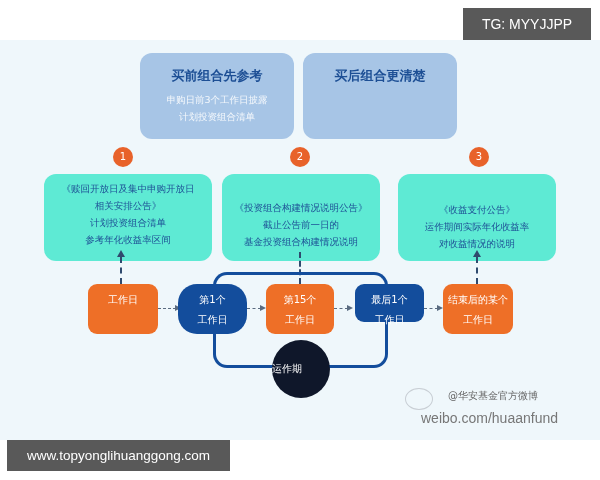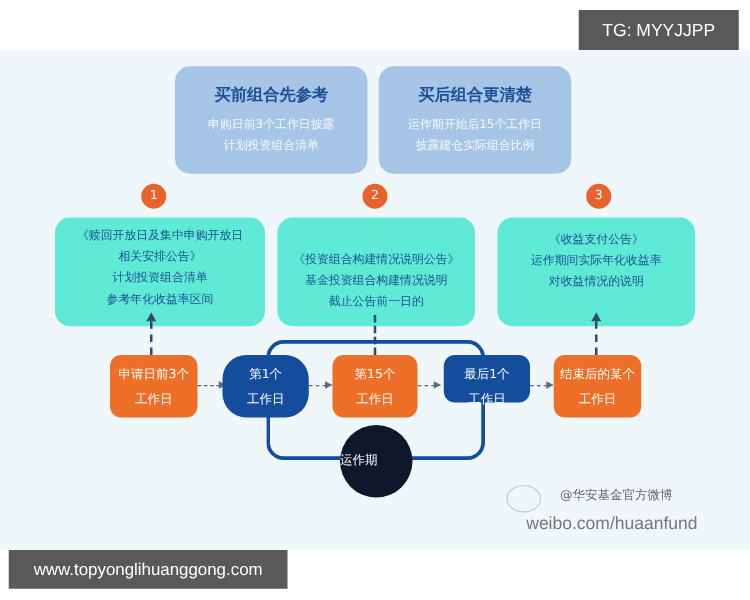--- a/index.html
+++ b/index.html
@@ -32,42 +32,38 @@
 
 <div class="abs top-box" style="left:140px;top:53px;width:154px;height:86px;">
   <div class="title">买前组合先参考</div>
   <div style="margin-top:6px;">
     <div class="line">申购日前3个工作日披露</div>
     <div class="line">计划投资组合清单</div>
   </div>
 </div>
 <div class="abs top-box" style="left:303px;top:53px;width:154px;height:86px;">
   <div class="title">买后组合更清楚</div>
-  <div style="margin-top:6px;">
-    <div class="line">运作期开始后15个工作日</div>
-    <div class="line">披露建仓实际组合比例</div>
-  </div>
 </div>
 
 <div class="abs badge" style="left:113px;top:147px;">1</div>
 <div class="abs badge" style="left:290px;top:147px;">2</div>
 <div class="abs badge" style="left:469px;top:147px;">3</div>
 
 <div class="abs mid-box" style="left:44px;top:174px;width:168px;height:87px;padding-top:6px;box-sizing:border-box;">
   <div>《赎回开放日及集中申购开放日</div>
   <div>相关安排公告》</div>
   <div>计划投资组合清单</div>
   <div>参考年化收益率区间</div>
 </div>
 <div class="abs mid-box" style="left:222px;top:174px;width:158px;height:87px;padding-top:25px;box-sizing:border-box;">
   <div>《投资组合构建情况说明公告》</div>
+  <div>截止公告前一日的</div>
   <div>基金投资组合构建情况说明</div>
-  <div>截止公告前一日的</div>
 </div>
-<div class="abs mid-box" style="left:398px;top:174px;width:158px;height:87px;padding-top:9px;box-sizing:border-box;">
+<div class="abs mid-box" style="left:398px;top:174px;width:158px;height:87px;padding-top:27px;box-sizing:border-box;">
   <div>《收益支付公告》</div>
   <div>运作期间实际年化收益率</div>
   <div>对收益情况的说明</div>
 </div>
 
 <div class="abs arrowhead" style="left:117px;top:250px;"></div>
 <div class="abs vdash" style="left:120px;top:257px;height:27px;"></div>
 <div class="abs vdash" style="left:299px;top:252px;height:32px;"></div>
 <div class="abs arrowhead" style="left:473px;top:250px;"></div>
 <div class="abs vdash" style="left:476px;top:257px;height:27px;"></div>
@@ -78,21 +74,20 @@
 <div class="abs hdash" style="left:158px;top:308px;width:18px;"></div>
 <div class="abs harrow" style="left:175px;top:305px;"></div>
 <div class="abs hdash" style="left:247px;top:308px;width:14px;"></div>
 <div class="abs harrow" style="left:260px;top:305px;"></div>
 <div class="abs hdash" style="left:334px;top:308px;width:14px;"></div>
 <div class="abs harrow" style="left:347px;top:305px;"></div>
 <div class="abs hdash" style="left:424px;top:308px;width:14px;"></div>
 <div class="abs harrow" style="left:437px;top:305px;"></div>
 
 <div class="abs step orange" style="left:88px;top:284px;width:70px;height:50px;">
-  <div>申请日前3个</div>
   <div>工作日</div>
 </div>
 <div class="abs step blue" style="left:178px;top:284px;width:69px;height:50px;border-radius:19px;">
   <div>第1个</div>
   <div>工作日</div>
 </div>
 <div class="abs step orange" style="left:266px;top:284px;width:68px;height:50px;">
   <div>第15个</div>
   <div>工作日</div>
 </div>

